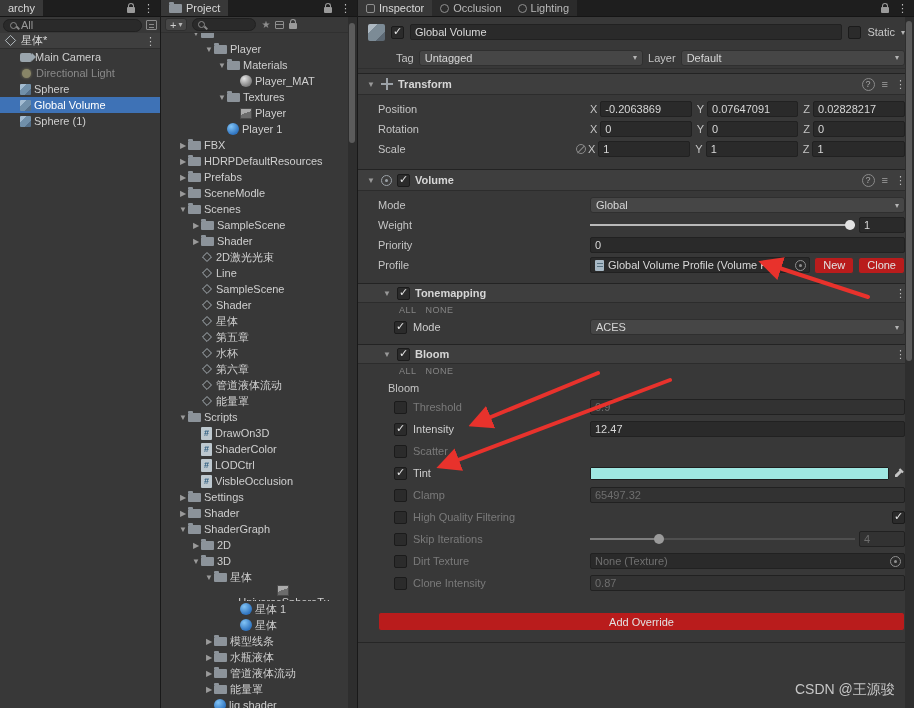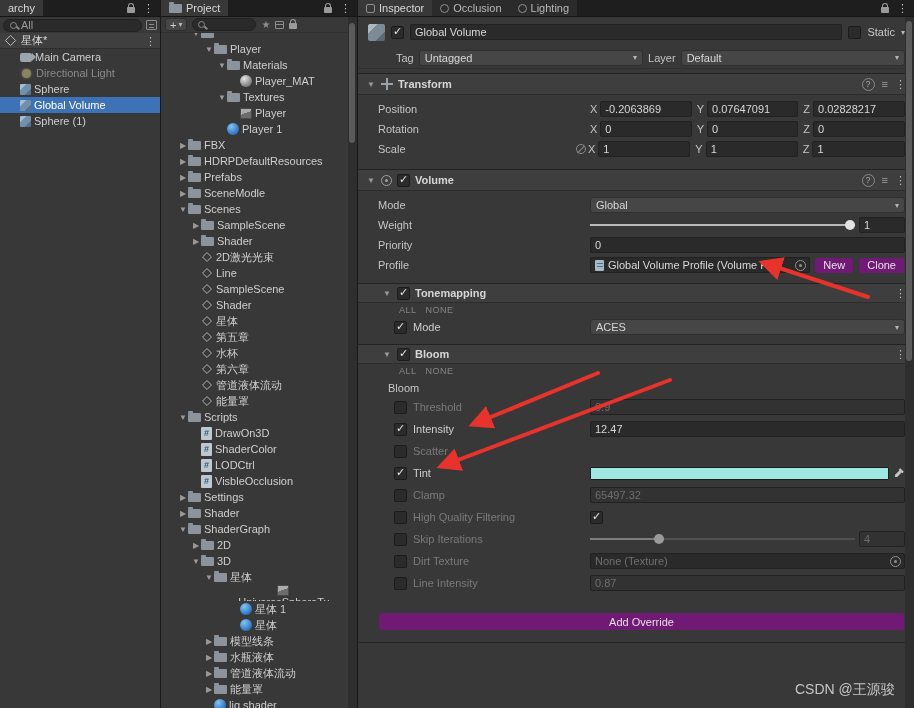--- a/index.html
+++ b/index.html
@@ -132,32 +132,32 @@
   .pos-26 { left:calc(26% - 5px); } .f-26 { width:26%; }
   .num-small { width:46px; flex:none; }
   .grow-field { flex:1; min-width:0; }
   .obj-field { flex:1; min-width:0; height:16px; background:#2A2A2A; border:1px solid #212121; border-radius:2px;
     display:flex; align-items:center; gap:4px; padding:0 3px 0 4px; }
   .obj-field .obj-text { flex:1; white-space:nowrap; overflow:hidden; color:#D8D8D8; }
   .obj-field.dim .obj-text { color:#6F6F6F; }
   .profile-asset-icon { width:9px; height:11px; background:#A7B8C4; border-radius:1px; flex:none; position:relative; }
   .profile-asset-icon::after { content:""; position:absolute; left:1.5px; right:1.5px; top:3px;
     border-top:1px solid #55707F; box-shadow:0 3px 0 #55707F; }
-  .btn { background:#701a75; border:1px solid #383838; border-radius:3px; color:#E2E2E2;
+  .btn { background:#b91c1c; border:1px solid #383838; border-radius:3px; color:#E2E2E2;
     font:inherit; font-size:11px; height:17px; padding:0 8px; }
   .ov-header { height:20px; margin-top:6px; background:#3E3E3E; border-top:1px solid #232323;
     border-bottom:1px solid #2C2C2C; display:flex; align-items:center; gap:5px; padding:0 8px 0 24px; }
   .ov-title { font-weight:bold; color:#D6D6D6; }
   .allnone { height:13px; display:flex; align-items:center; gap:9px; padding-left:41px;
     font-size:9px; letter-spacing:.5px; color:#858585; }
   .sec-label { height:19px; display:flex; align-items:flex-end; padding:0 0 2px 30px; color:#C6C6C6; }
   .ov-row { height:22px; display:flex; align-items:center; padding:0 9px 0 36px; }
   .ov-row .ov-label { margin-left:6px; flex:0 0 177px; color:#CECECE; white-space:nowrap; overflow:hidden; }
   .ov-row .ov-label.dim { color:#7A7A7A; }
-  .ov-value { flex:1; display:flex; align-items:center; gap:4px; min-width:0; }
+  .ov-value { flex:1; display:flex; align-items:center; gap:4px; min-width:0;justify-content:flex-end; }
   .num-field.dim { color:#6E6E6E; background:#323232; }
   .swatch { flex:1; height:13px; border:1px solid #1F1F1F; border-radius:1px; }
   .eyedrop { flex:none; }
   .add-override { display:block; margin:18px 9px 0 20px; width:calc(100% - 29px); height:19px; }
   .divider { margin-top:11px; border-top:1px solid #262626; }
   .add-component { display:block; margin:16px auto 0; width:230px; height:20px; }
   #inspector .scrollbar { right:0; top:17px; }
 
   .arrows { position:absolute; left:0; top:0; z-index:50; pointer-events:none; }
   .watermark { position:absolute; left:795px; top:681px; z-index:40; color:#C6C6C6; font-size:14px; }
@@ -754,21 +754,21 @@
     <span class="ov-label dim">Dirt Texture</span>
     <div class="ov-value">
       <div class="obj-field dim">
         <span class="obj-text">None (Texture)</span>
         <span class="picker"></span>
       </div>
     </div>
   </div>
   <div class="ov-row">
     <span class="cb"></span>
-    <span class="ov-label dim">Line Intensity</span>
+    <span class="ov-label dim">Clone Intensity</span>
     <div class="ov-value">
         <input class="num-field grow-field dim" readonly="" value="0.87" style="">
       </div>
   </div>
 
   <button class="btn add-override">Add Override</button>
   <div class="divider"></div>
 
   <div class="scrollbar">
     <div class="sb-thumb" style="top:4px;height:340px;"></div>

